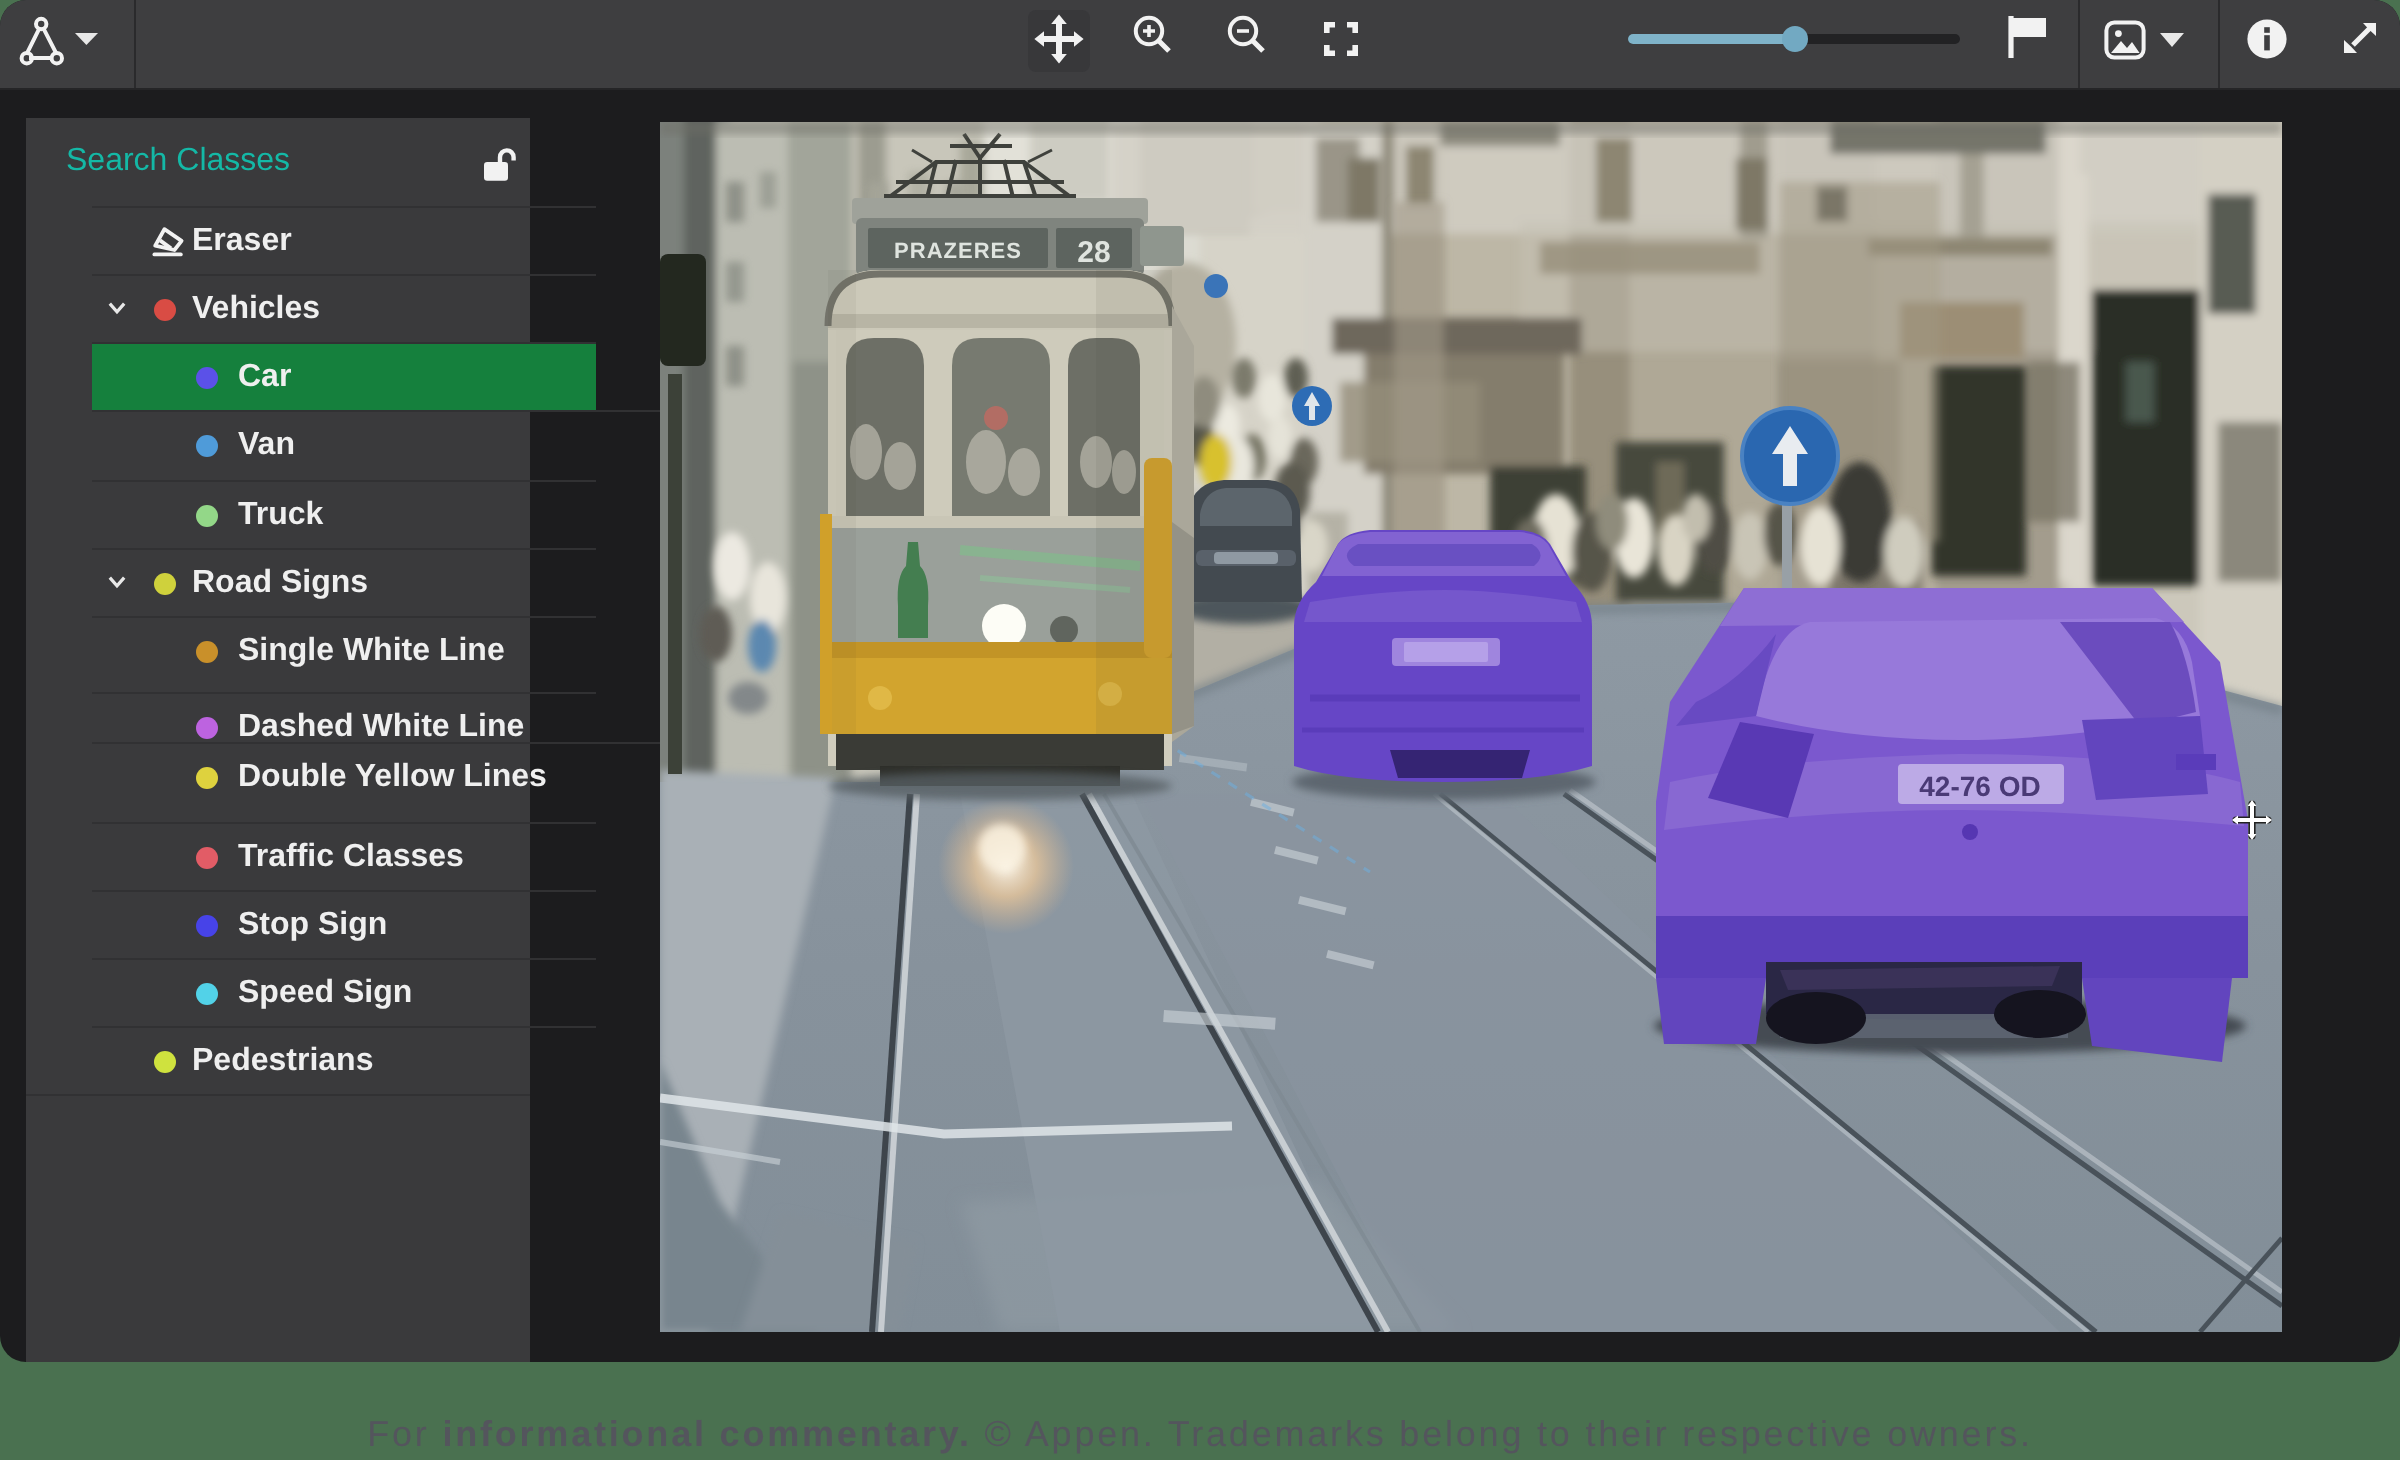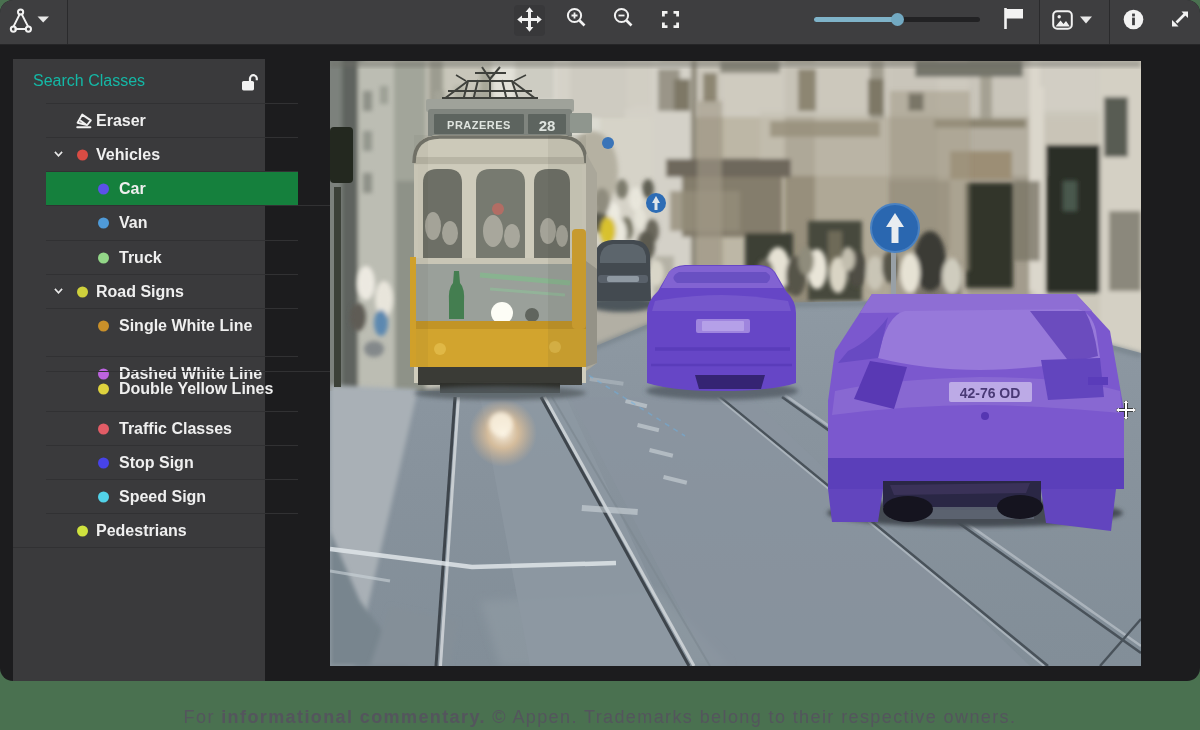--- a/index.html
+++ b/index.html
@@ -138,21 +138,21 @@
         <svg class="chev" viewBox="0 0 10 10">
           <path d="M1 3 L5 7.5 L9 3" fill="none" stroke="#e8e8e8" stroke-width="1.8"></path>
         </svg>
         <div class="dot" style="left:31px;background:#cfd13c"></div>
         <div class="lbl" style="left:50px">Road Signs</div>
       </div>
       <div class="srow" style="top:249px;">
         <div class="dot" style="left:52px;background:#c9902a"></div>
         <div class="lbl" style="left:73px">Single White Line</div>
       </div>
-      <div class="srow" style="top:297px;">
+      <div class="srow" style="top:287px;">
         <div class="dot" style="left:52px;background:#bd63e0"></div>
         <div class="lbl" style="left:73px">Dashed White Line</div>
       </div>
       <div class="srow" style="top:312px;padding-left:44px;">
         <div class="dot" style="left:52px;background:#ded23e"></div>
         <div class="lbl" style="left:73px">Double Yellow Lines</div>
       </div>
       <div class="srow" style="top:351.6px;">
         <div class="dot" style="left:52px;background:#e25c66"></div>
         <div class="lbl" style="left:73px">Traffic Classes</div>

